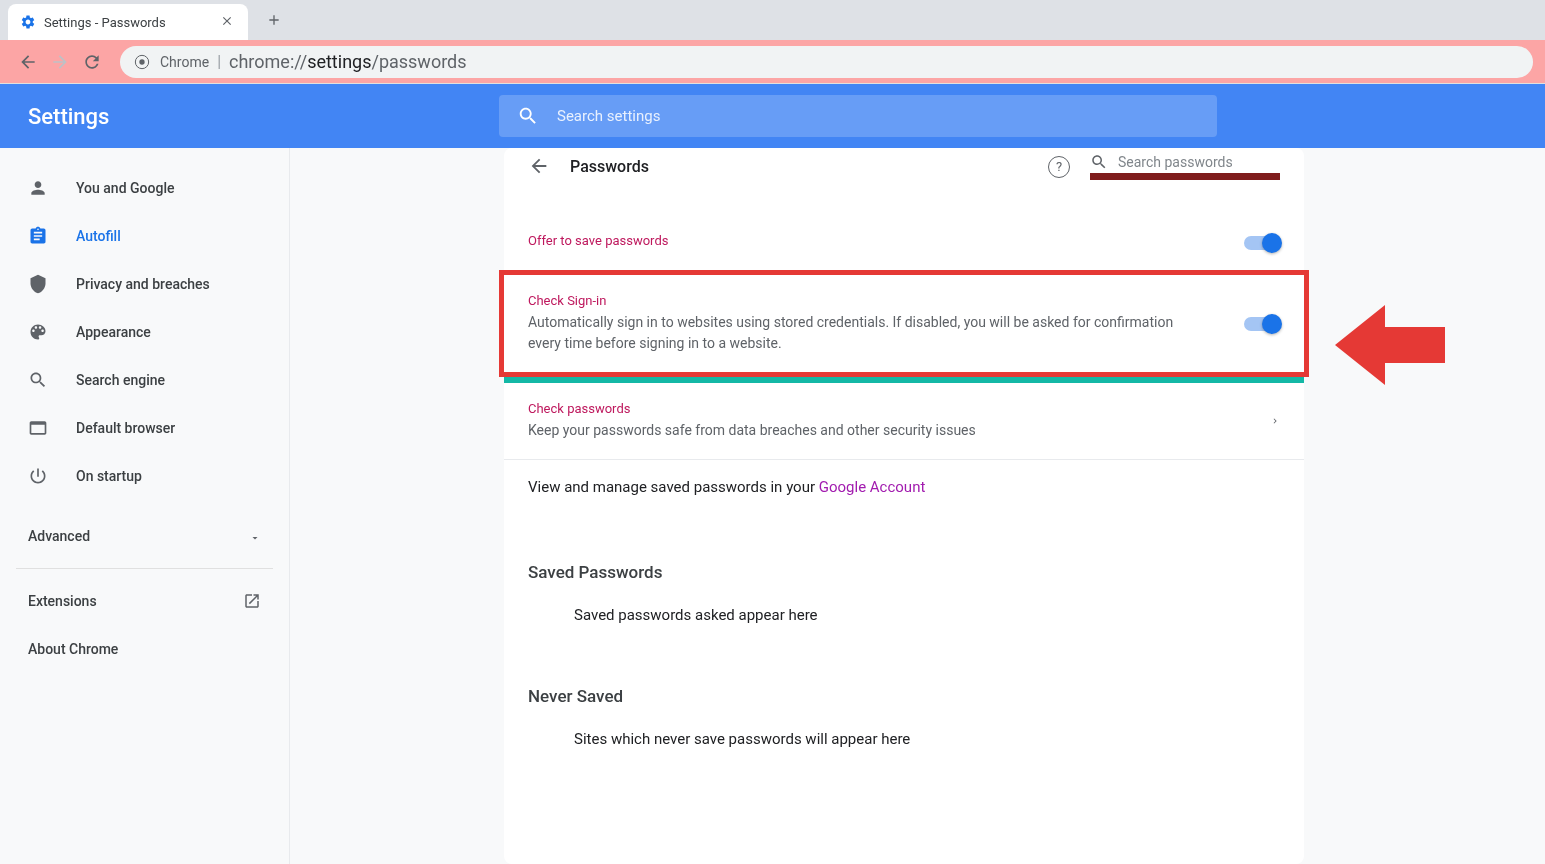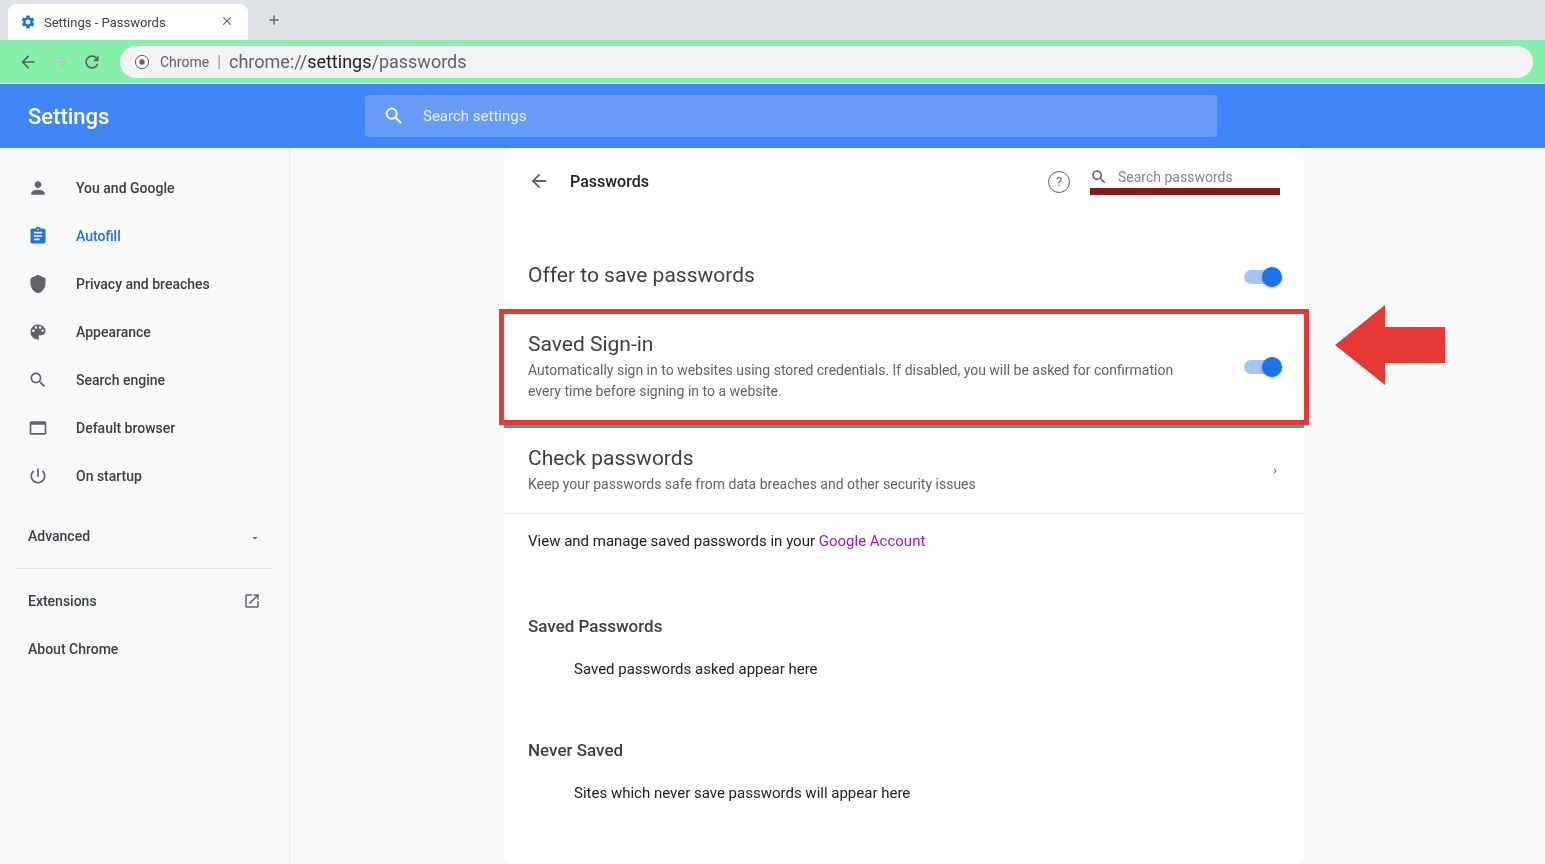--- a/index.html
+++ b/index.html
@@ -6,68 +6,68 @@
     body { background: #fff; overflow: hidden; width: 1545px; height: 864px; }
     
     
     .browser-top { background: #dee1e6; height: 40px; display: flex; align-items: center; }
     .tab { background: #fff; height: 36px; margin-top: 4px; margin-left: 8px; border-radius: 8px 8px 0 0; display: flex; align-items: center; padding: 0 12px; min-width: 240px; position: relative; }
     .tab-icon { width: 16px; height: 16px; margin-right: 8px; color: #1a73e8; }
     .tab-title { font-size: 13px; color: #3c4043; flex: 1; }
     .tab-close { width: 16px; height: 16px; color: #5f6368; cursor: pointer; }
     .new-tab { margin-left: 12px; width: 28px; height: 28px; display: flex; align-items: center; justify-content: center; color: #5f6368; cursor: pointer; }
     
-    .toolbar { background: #86efac; height: 44px; display: flex; align-items: center; padding: 0 12px; border-bottom: 1px solid #e0e0e0; }
+    .toolbar { background: #fca5a5; height: 44px; display: flex; align-items: center; padding: 0 12px; border-bottom: 1px solid #e0e0e0; }
     .nav-btn { width: 32px; height: 32px; display: flex; align-items: center; justify-content: center; color: #5f6368; cursor: pointer; border-radius: 50%; }
     .nav-btn.disabled { color: #bdc1c6; }
     .address-bar { flex: 1; height: 32px; background: #f1f3f4; border-radius: 16px; margin-left: 12px; display: flex; align-items: center; padding: 0 14px; }
     .chrome-icon { width: 16px; height: 16px; margin-right: 10px; }
     .url-prefix { color: #5f6368; font-size: 14px; }
     .url-sep { color: #9aa0a6; margin: 0 8px; }
     .url-text { color: #5f6368; font-size: 18px; }
     .url-text b { color: #202124; font-weight: normal; }
     
     
     .settings-header { background: #4285f4; height: 64px; display: flex; align-items: center; padding: 0 28px; }
     .settings-title { color: #fff; font-size: 22px; font-weight: 500; }
-    .search-container { margin-left: auto; margin-right: 240px; width: 852px; background: rgba(255,255,255,0.2); border-radius: 4px; height: 42px; display: flex; align-items: center; padding: 0 18px; position: relative; left: -60px; }
+    .search-container { margin-left: auto; margin-right: 240px; width: 718px; background: rgba(255,255,255,0.2); border-radius: 4px; height: 42px; display: flex; align-items: center; padding: 0 18px; position: relative; left: -60px; }
     .search-icon-header { color: #fff; margin-right: 18px; }
     .search-placeholder { color: rgba(255,255,255,0.85); font-size: 15px; }
     
     
     .main-area { display: flex; height: calc(864px - 40px - 44px - 64px); background: #f8f9fa; }
     
     
     .sidebar { width: 290px; background: #f8f9fa; padding: 16px 0; border-right: 1px solid #e8eaed; }
     .sidebar-item { display: flex; align-items: center; height: 48px; padding: 0 28px; cursor: pointer; color: #3c4043; font-size: 14px; }
     .sidebar-item.active { color: #1a73e8; }
     .sidebar-item .icon { width: 20px; margin-right: 28px; display: flex; align-items: center; justify-content: center; }
     .sidebar-item .label { font-weight: 500; font-size: 14px; }
     .sidebar-advanced { display: flex; align-items: flex-end; justify-content: space-between; padding: 16px 28px; cursor: pointer; color: #3c4043; font-size: 14px; font-weight: 500; }
     .sidebar-divider { border-top: 1px solid #e0e0e0; margin: 8px 16px; }
     .sidebar-link { display: flex; align-items: center; justify-content: space-between; height: 48px; padding: 0 28px; cursor: pointer; color: #3c4043; font-size: 14px; font-weight: 500; }
     
     
     .content-wrapper { flex: 1; display: flex; justify-content: flex-start; padding-left: 214px; overflow-y: auto; }
     .content { width: 800px; background: #fff; border-radius: 8px; margin-top: 0; position: relative; }
     
-    .content-header { display: flex; align-items: center; padding: 20px 24px; }
+    .content-header { display: flex; align-items: center; padding: 5px 24px; }
     .back-arrow { width: 24px; height: 24px; color: #5f6368; cursor: pointer; margin-right: 18px; }
     .content-title { font-size: 16px; font-weight: 500; color: #202124; }
     .header-actions { margin-left: auto; display: flex; align-items: center; gap: 20px; }
     .help-icon { width: 22px; height: 22px; color: #5f6368; cursor: pointer; border: 1.5px solid #5f6368; border-radius: 50%; display: flex; align-items: center; justify-content: center; font-size: 13px; }
     .pw-search { display: flex; align-items: center; border-bottom: 7px solid #7f1d1d; padding-bottom: 2px; width: 190px; }
     .pw-search-icon { color: #5f6368; margin-right: 10px; }
     .pw-search-input { border: none; outline: none; font-size: 14px; color: #3c4043; width: 100%; }
     .pw-search-input::placeholder { color: #80868b; }
     
     .setting-row { padding: 18px 24px; display: flex; align-items: center; justify-content: space-between; }
-    .setting-row.bordered { border-top: 3px solid #14b8a6; }
+    .setting-row.bordered { border-top: 6px solid #14b8a6; }
     .setting-text { flex: 1; padding-right: 40px; }
-    .setting-title-text { font-size: 21px; color: #404040; margin-bottom: 4px; }
+    .setting-title-text { font-size: 13px; color: #be185d; margin-bottom: 4px; }
     .setting-subtitle { font-size: 14px; color: #5f6368; line-height: 1.5; }
     
     .toggle { width: 36px; height: 14px; background: #a4c5f4; border-radius: 7px; position: relative; cursor: pointer; }
     .toggle::after { content: ''; position: absolute; width: 20px; height: 20px; background: #1a73e8; border-radius: 50%; top: -3px; right: -2px; box-shadow: 0 1px 3px rgba(0,0,0,0.3); }
     
     .chevron { color: #5f6368; }
     
     .highlight-box { border: 5px solid #e53935; margin: 0 -5px; }
     
     .link-row { padding: 18px 24px; font-size: 15px; color: #202124; }
@@ -255,21 +255,21 @@
       <div class="setting-row">
         <div class="setting-text">
           <div class="setting-title-text">Offer to save passwords</div>
         </div>
         <div class="toggle"></div>
       </div>
 
       <div class="highlight-box">
         <div class="setting-row">
           <div class="setting-text">
-            <div class="setting-title-text">Saved Sign-in</div>
+            <div class="setting-title-text">Check Sign-in</div>
             <div class="setting-subtitle">Automatically sign in to websites using stored credentials. If disabled, you will be asked for confirmation every time before signing in to a website.</div>
           </div>
           <div class="toggle"></div>
         </div>
       </div>
 
       <div class="setting-row bordered">
         <div class="setting-text">
           <div class="setting-title-text">Check passwords</div>
           <div class="setting-subtitle">Keep your passwords safe from data breaches and other security issues</div>

